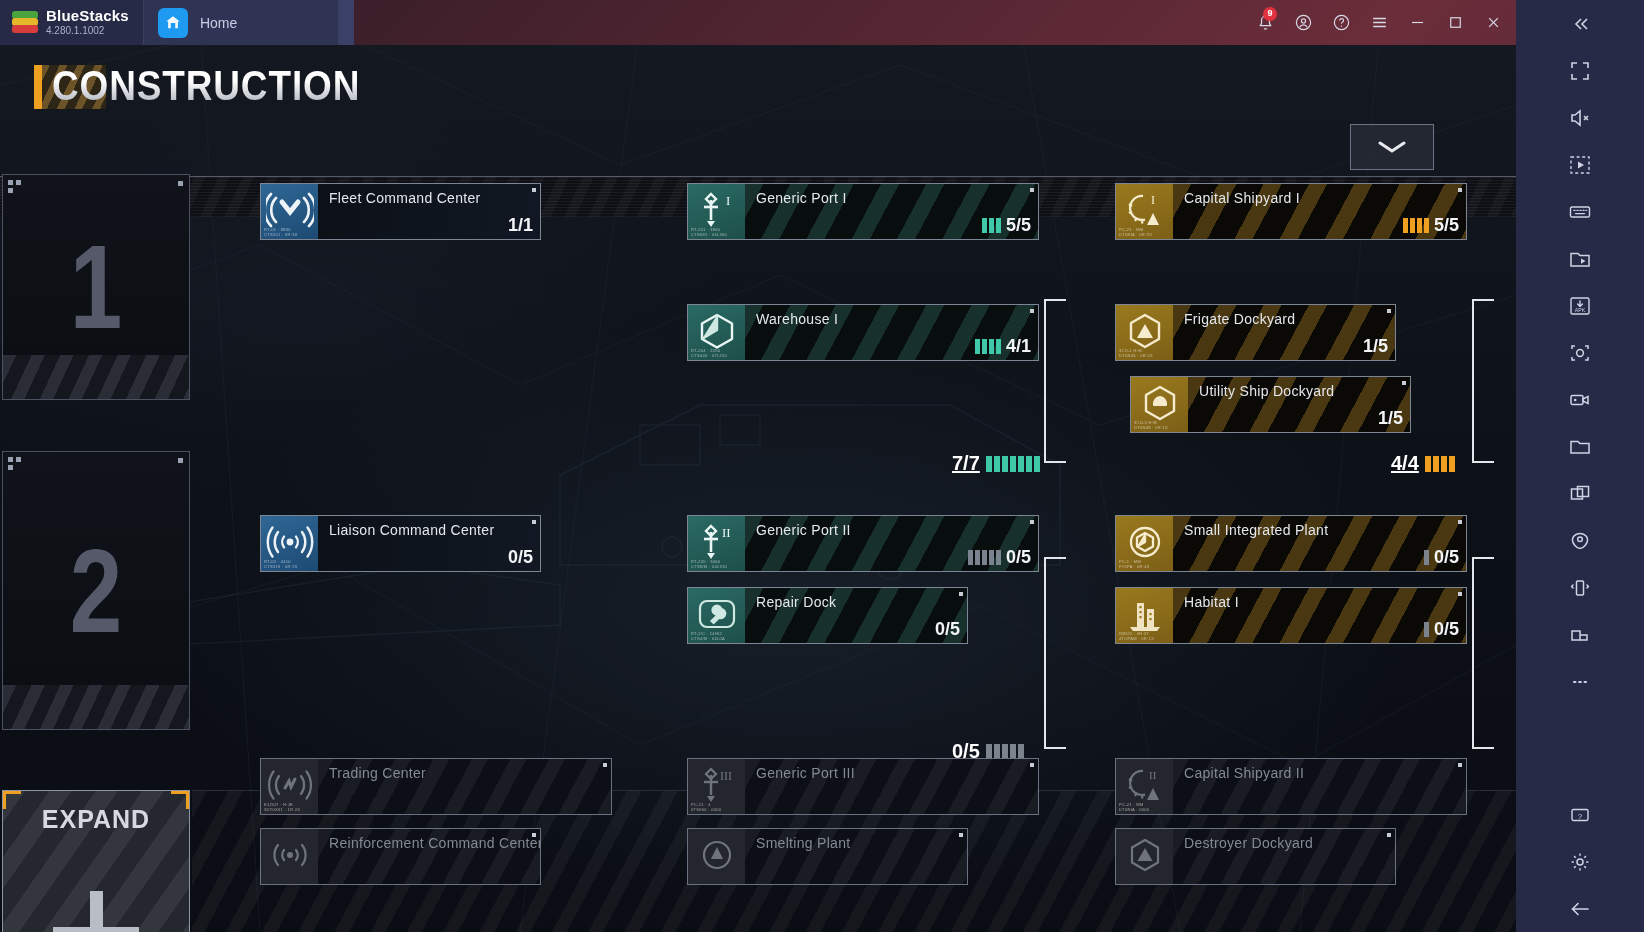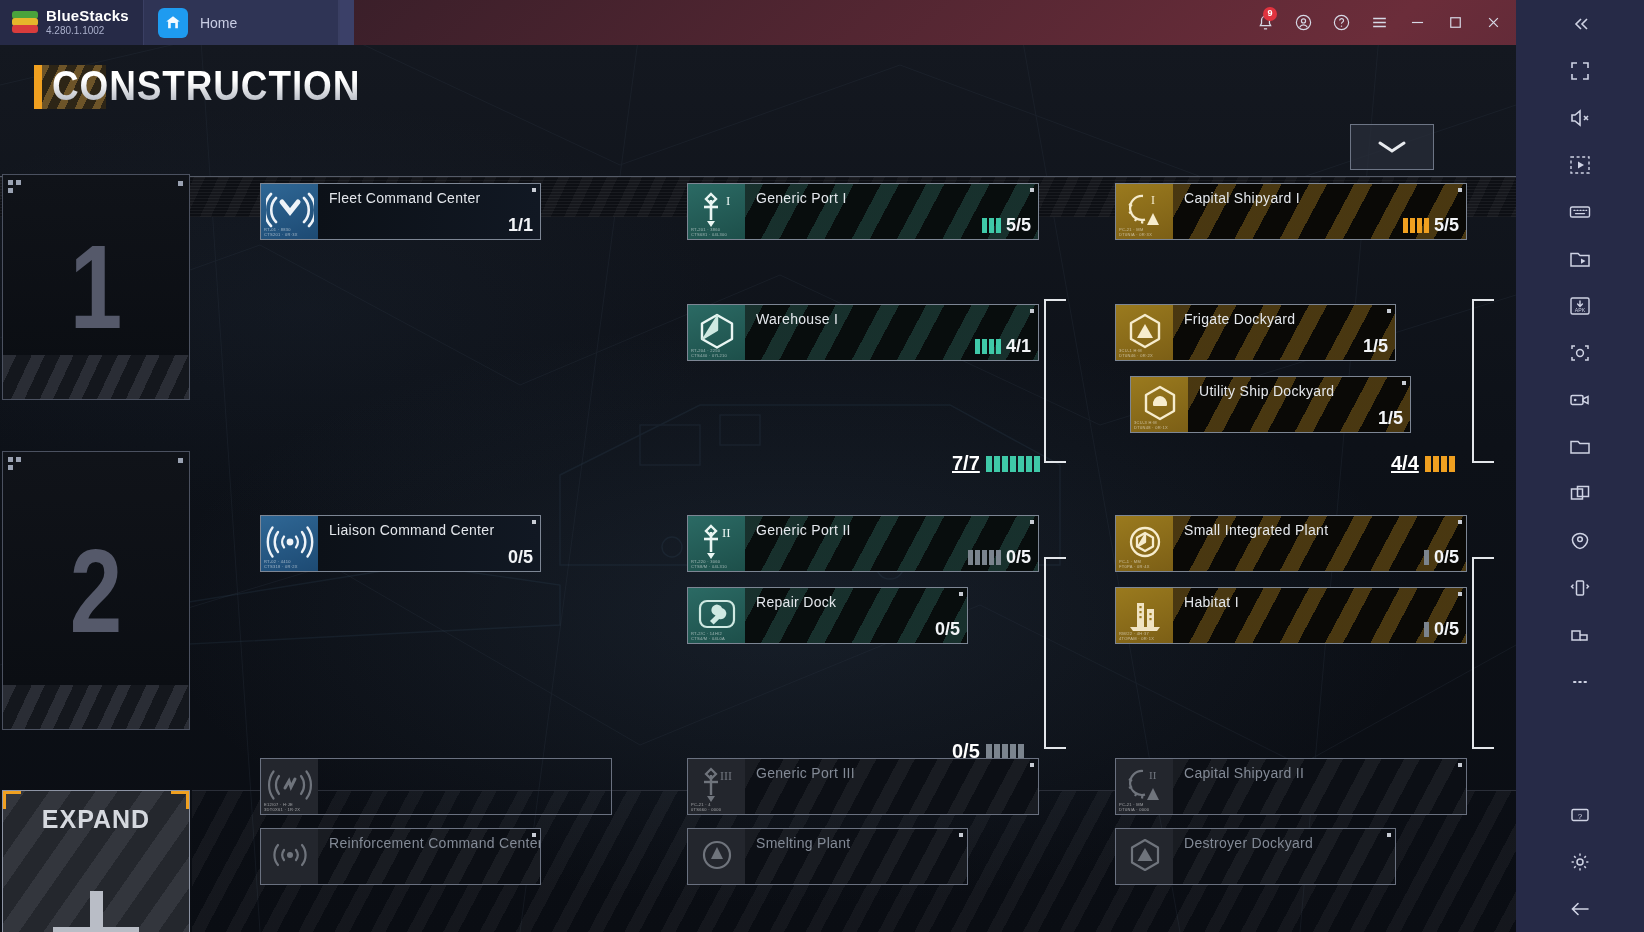--- a/index.html
+++ b/index.html
@@ -460,20 +460,24 @@
     <div class="card th-lock" style="left:260px; top:713px; width:352px; height:57px;">
       <div class="corner-tl"></div>
       <div class="thumb">
         <svg width="46" height="32" viewBox="0 0 46 32" fill="none" stroke="#aeb4be" stroke-width="2.2" stroke-linecap="round">
           <path d="M18 19l4-7 2 6 4-8" stroke-width="3"></path>
           <path d="M12 7 a13 14 0 0 0 0 18 M34 7 a13 14 0 0 1 0 18"></path>
           <path d="M6.5 2.5 a19 21 0 0 0 0 27 M39.5 2.5 a19 21 0 0 1 0 27"></path>
         </svg>
         <div class="tiny">E12/07 · H·JE<br>3DT0X61 · 1R·2X</div>
       </div>
+      <div class="body">
+        <div class="corner-dot"></div>
+        <div class="cname">Trading Center</div>
+      </div>
     </div>
     <div class="card th-lock" style="left:260px; top:783px; width:281px; height:57px;">
       <div class="corner-tl"></div>
       <div class="thumb">
         <svg width="46" height="32" viewBox="0 0 46 32" fill="none" stroke="#aeb4be" stroke-width="2.2" stroke-linecap="round">
           <circle cx="23" cy="16" r="3" fill="#aeb4be" stroke="none"></circle>
           <path d="M17 11 a8.5 8.5 0 0 0 0 10 M29 11 a8.5 8.5 0 0 1 0 10"></path>
           <path d="M11 6 a14 15 0 0 0 0 20 M35 6 a14 15 0 0 1 0 20"></path>
         </svg>
       </div>

